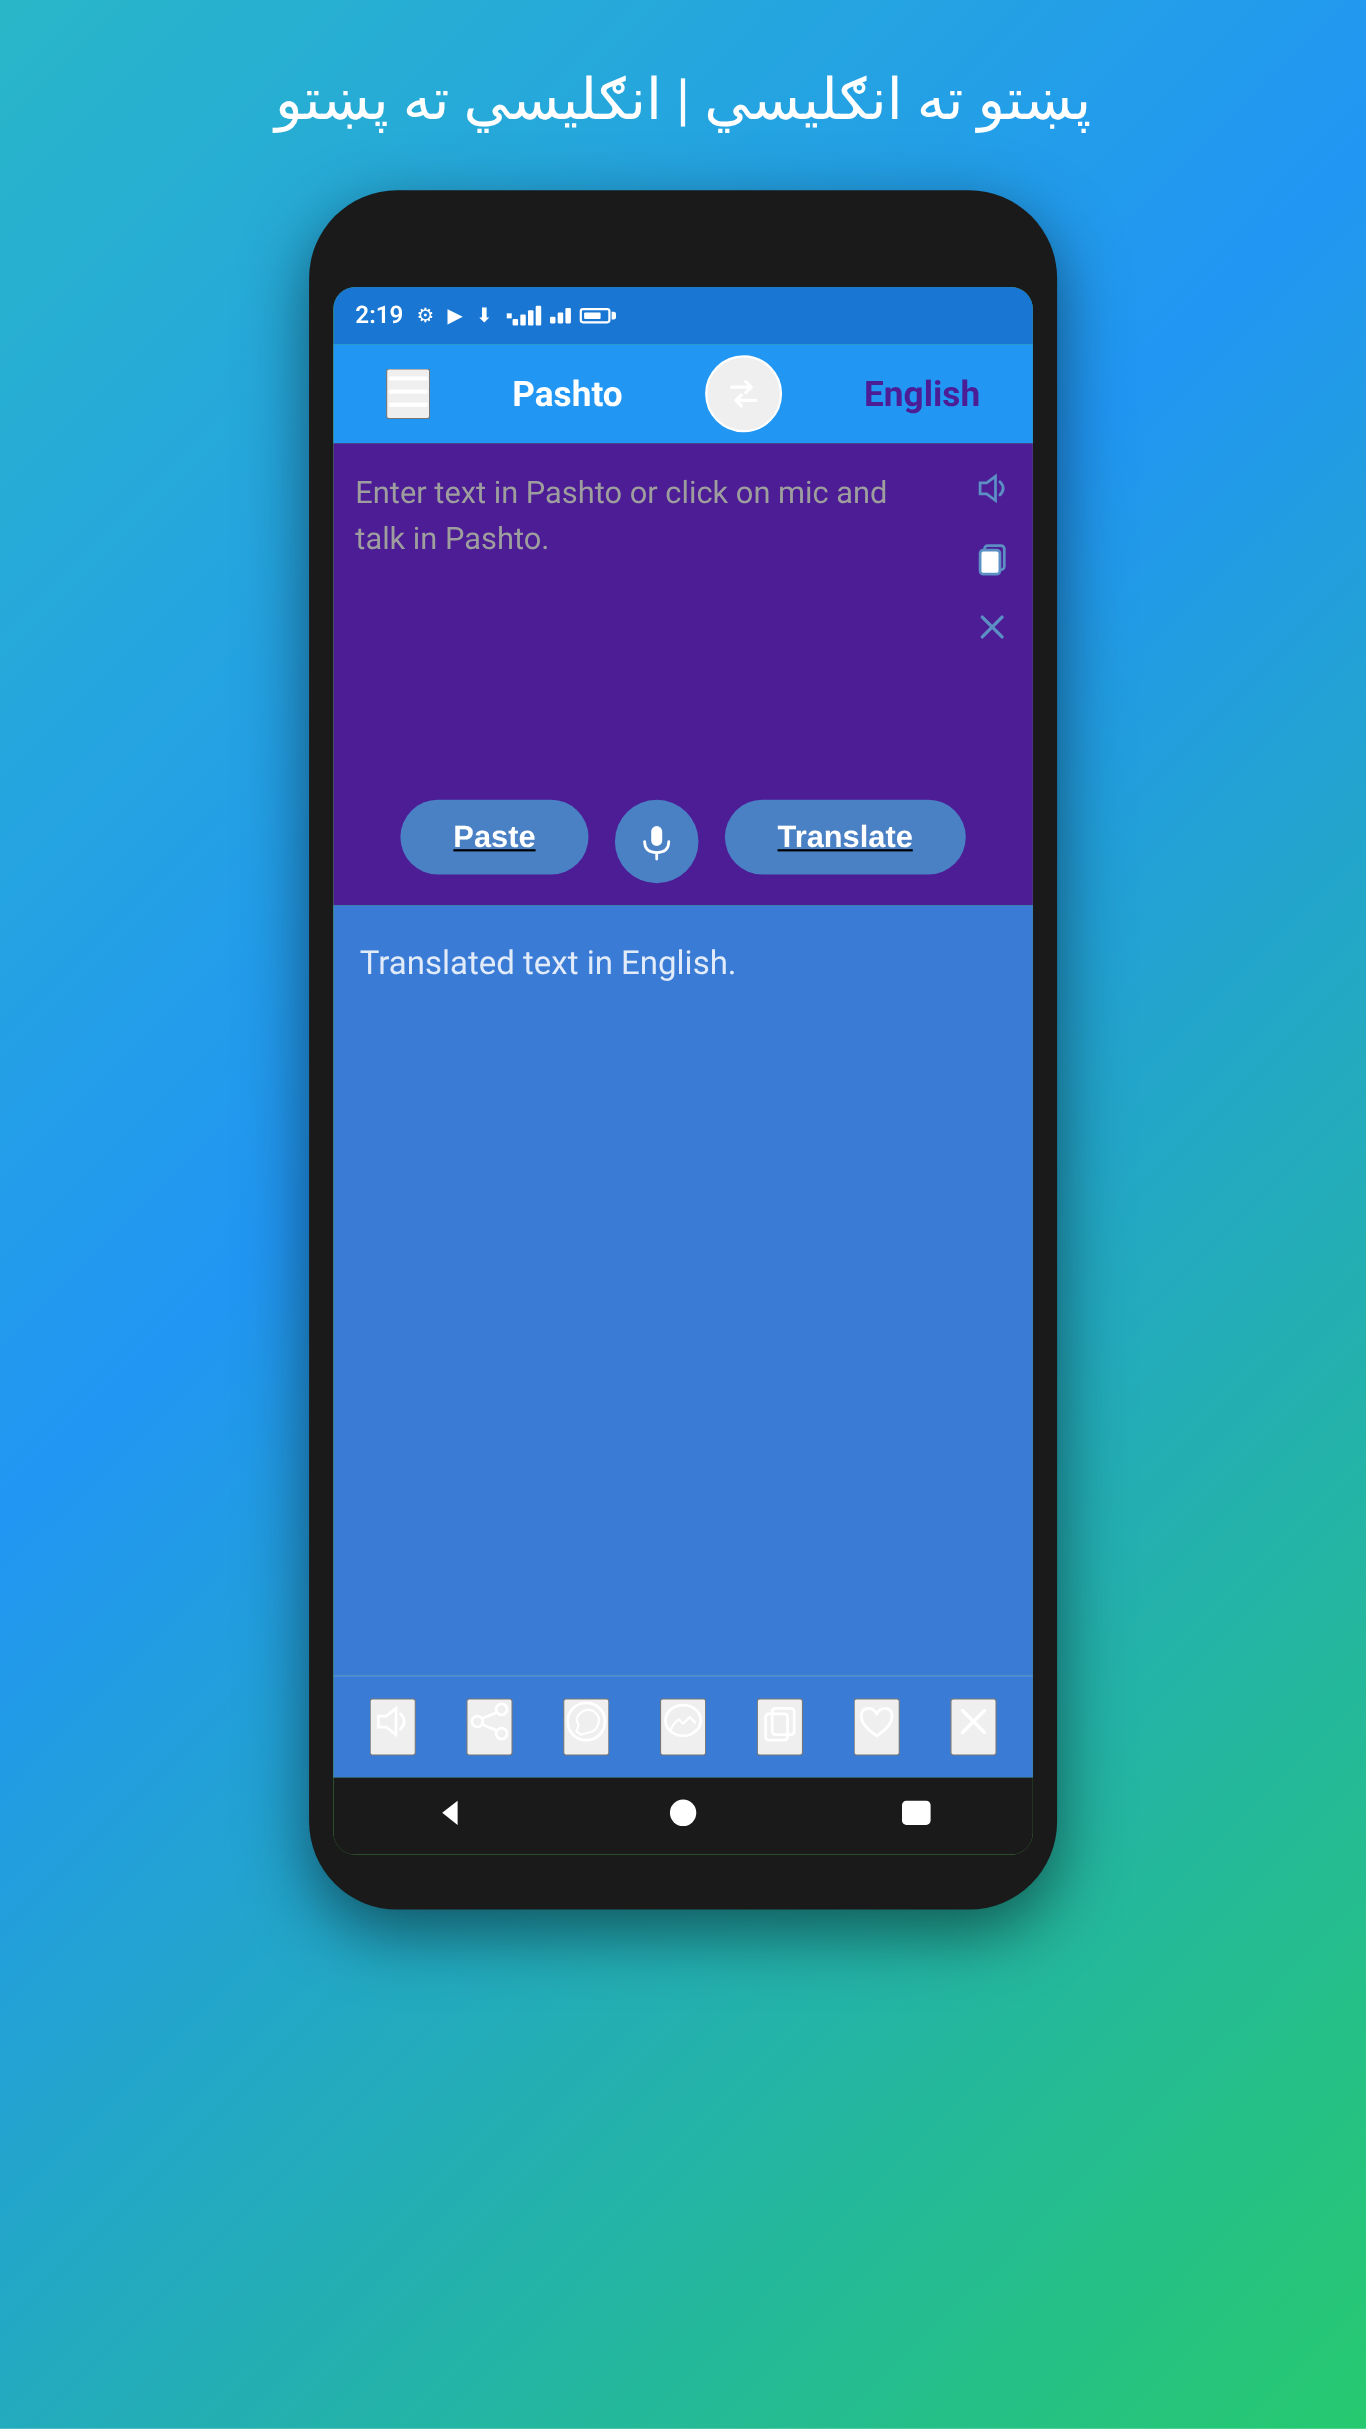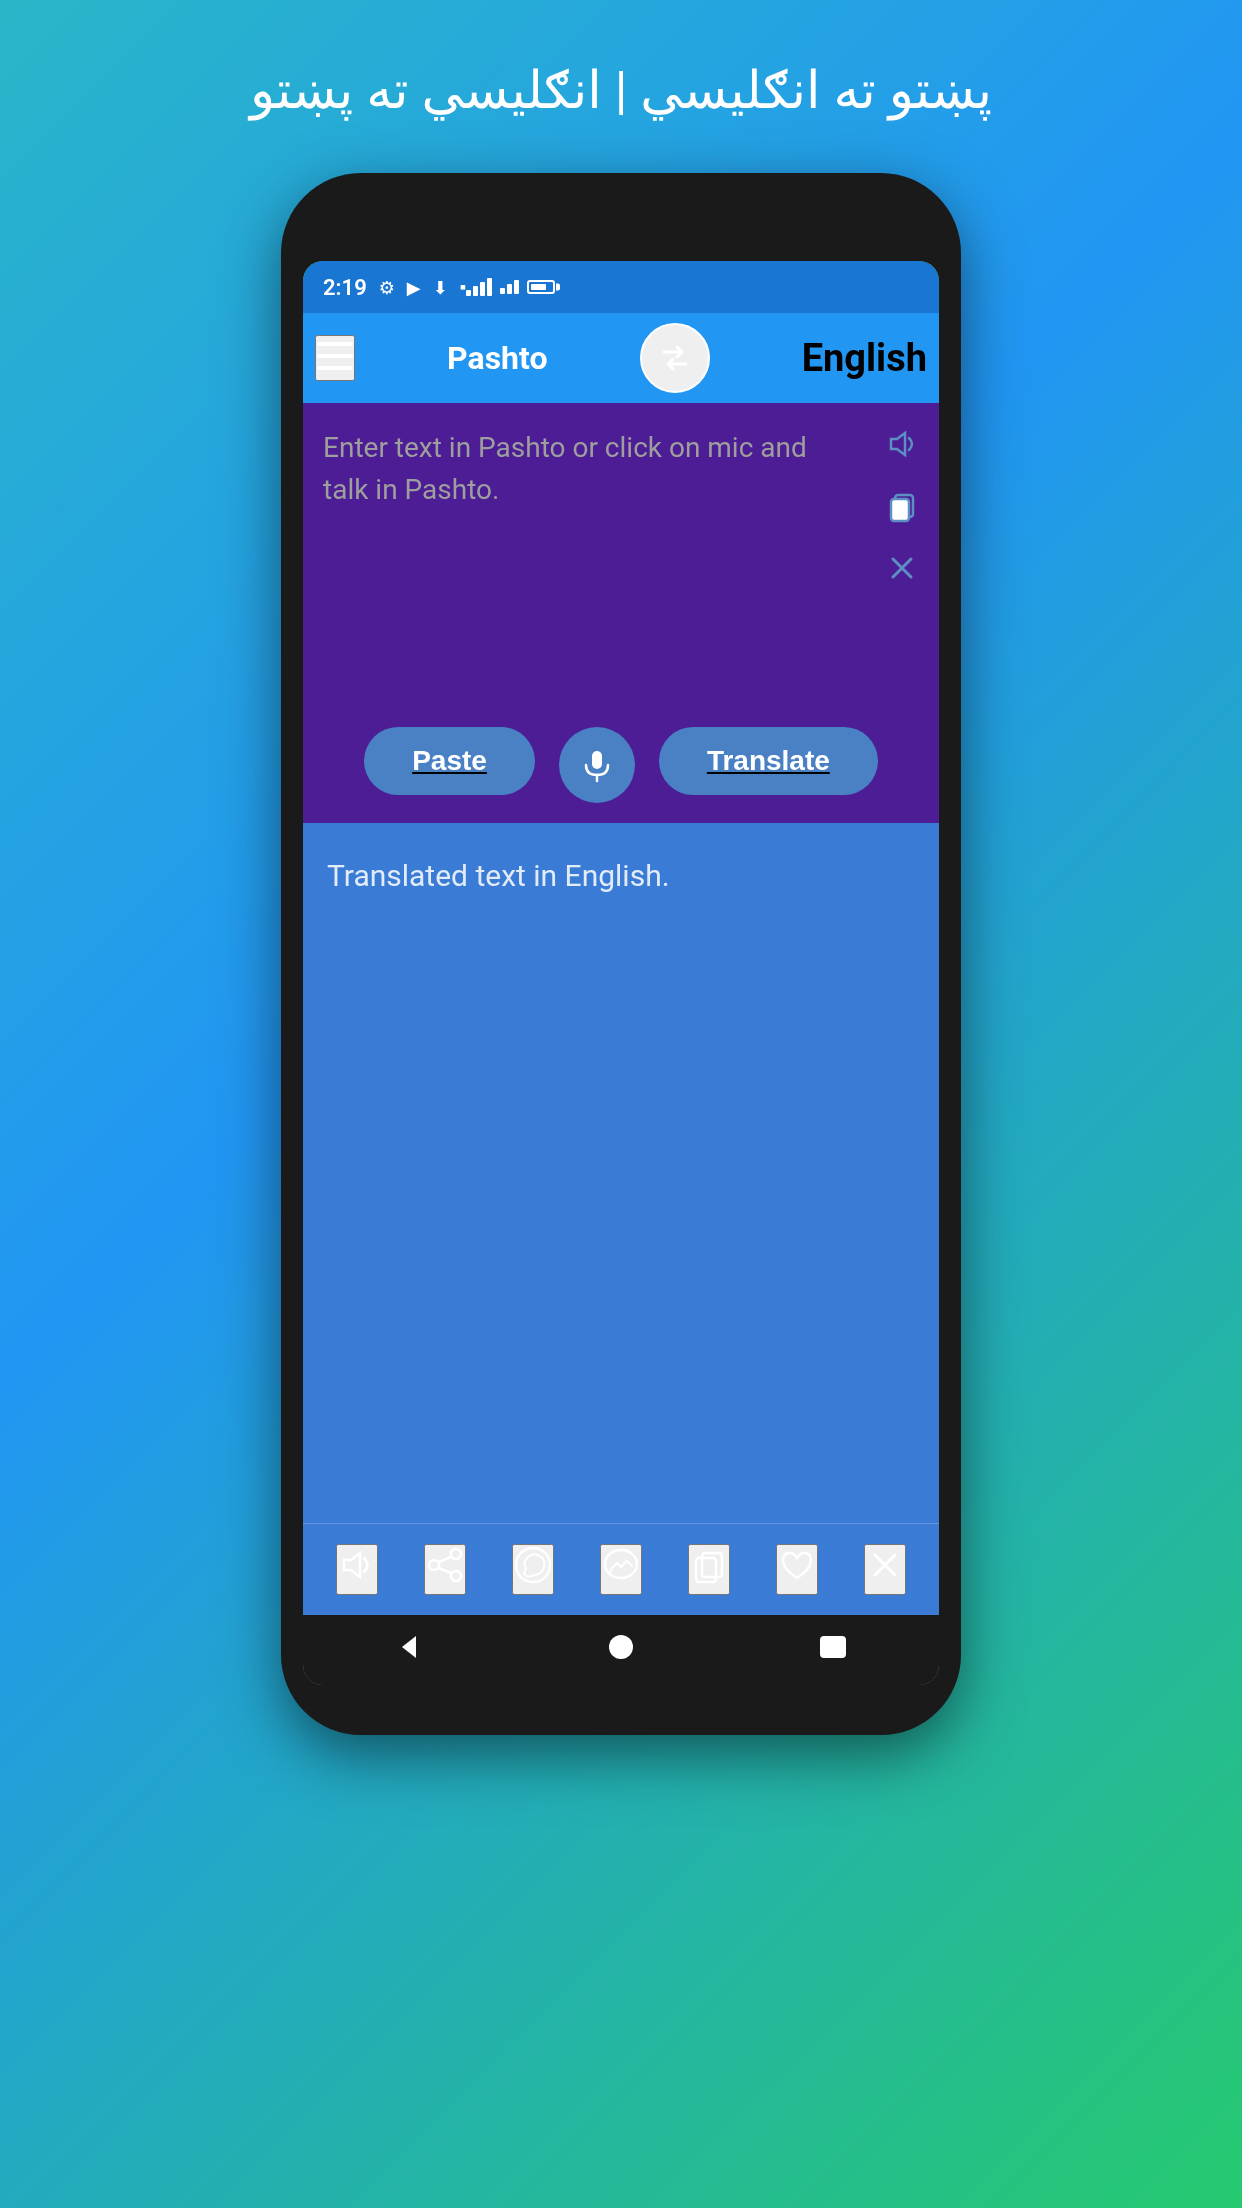--- a/index.html
+++ b/index.html
@@ -84,21 +84,21 @@
       color: white;
       font-size: 18px;
     }
 
     
     .app-bar {
       background: #2196f3;
       display: flex;
       align-items: center;
       justify-content: space-between;
-      padding: 0 12px;
+      padding: 0 48px;
       height: 90px;
       gap: 13px;
     }
 
     .menu-icon {
       color: white;
       font-size: 36px;
       cursor: pointer;
     }
 
@@ -113,22 +113,22 @@
       height: 70px;
       border-radius: 50%;
       border: 2.5px solid white;
       display: flex;
       align-items: center;
       justify-content: center;
       cursor: pointer;
     }
 
     .lang-to {
-      color: #000000;
-      font-size: 38px;
+      color: #4c1d95;
+      font-size: 32px;
       font-weight: 700;
       text-align: right;
     }
 
     
     .input-area {
       background: #4c1d95;
       padding: 24px 20px 20px;
       position: relative;
       min-height: 420px;

